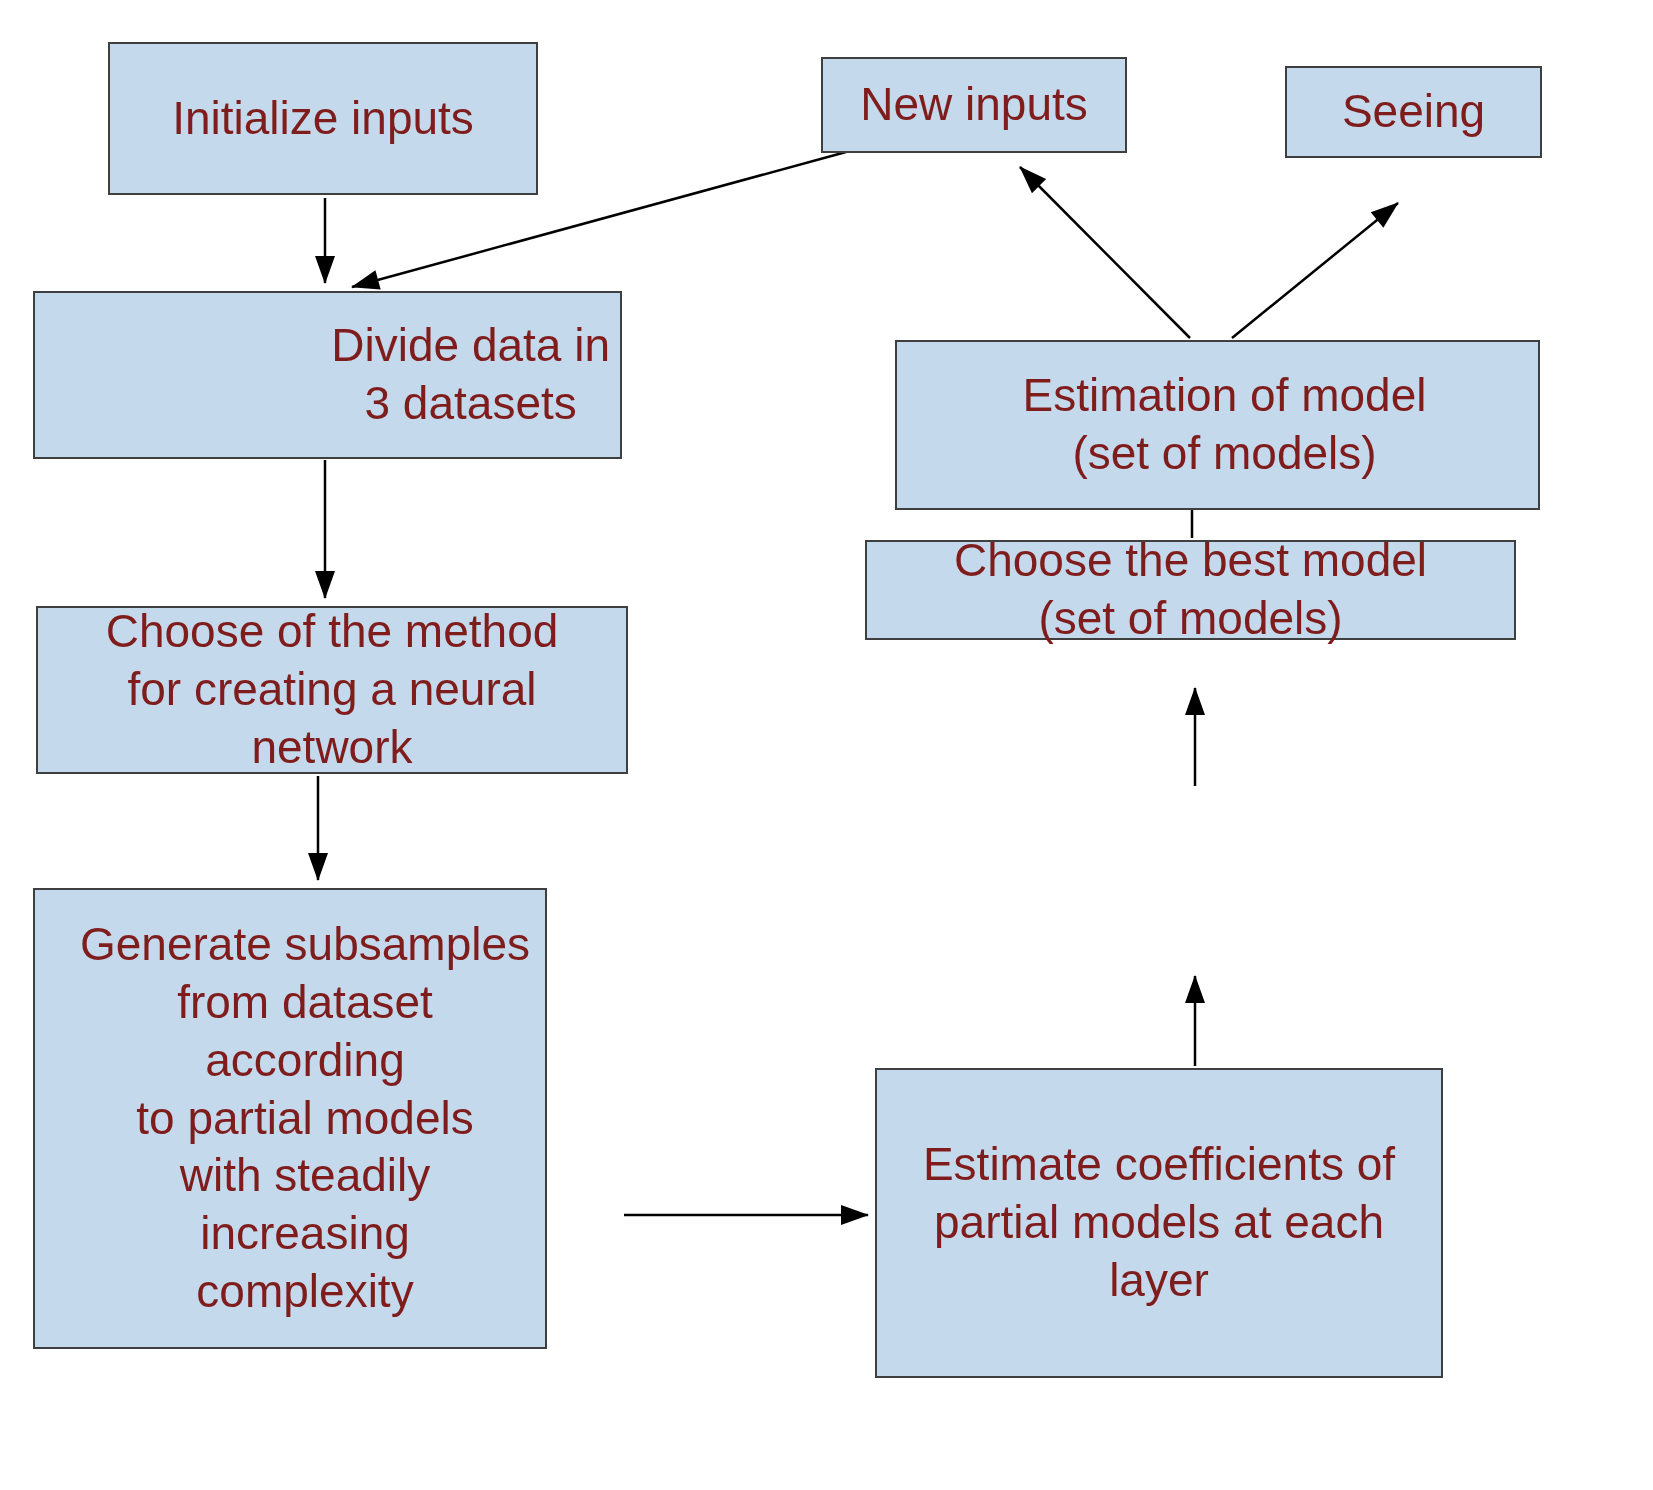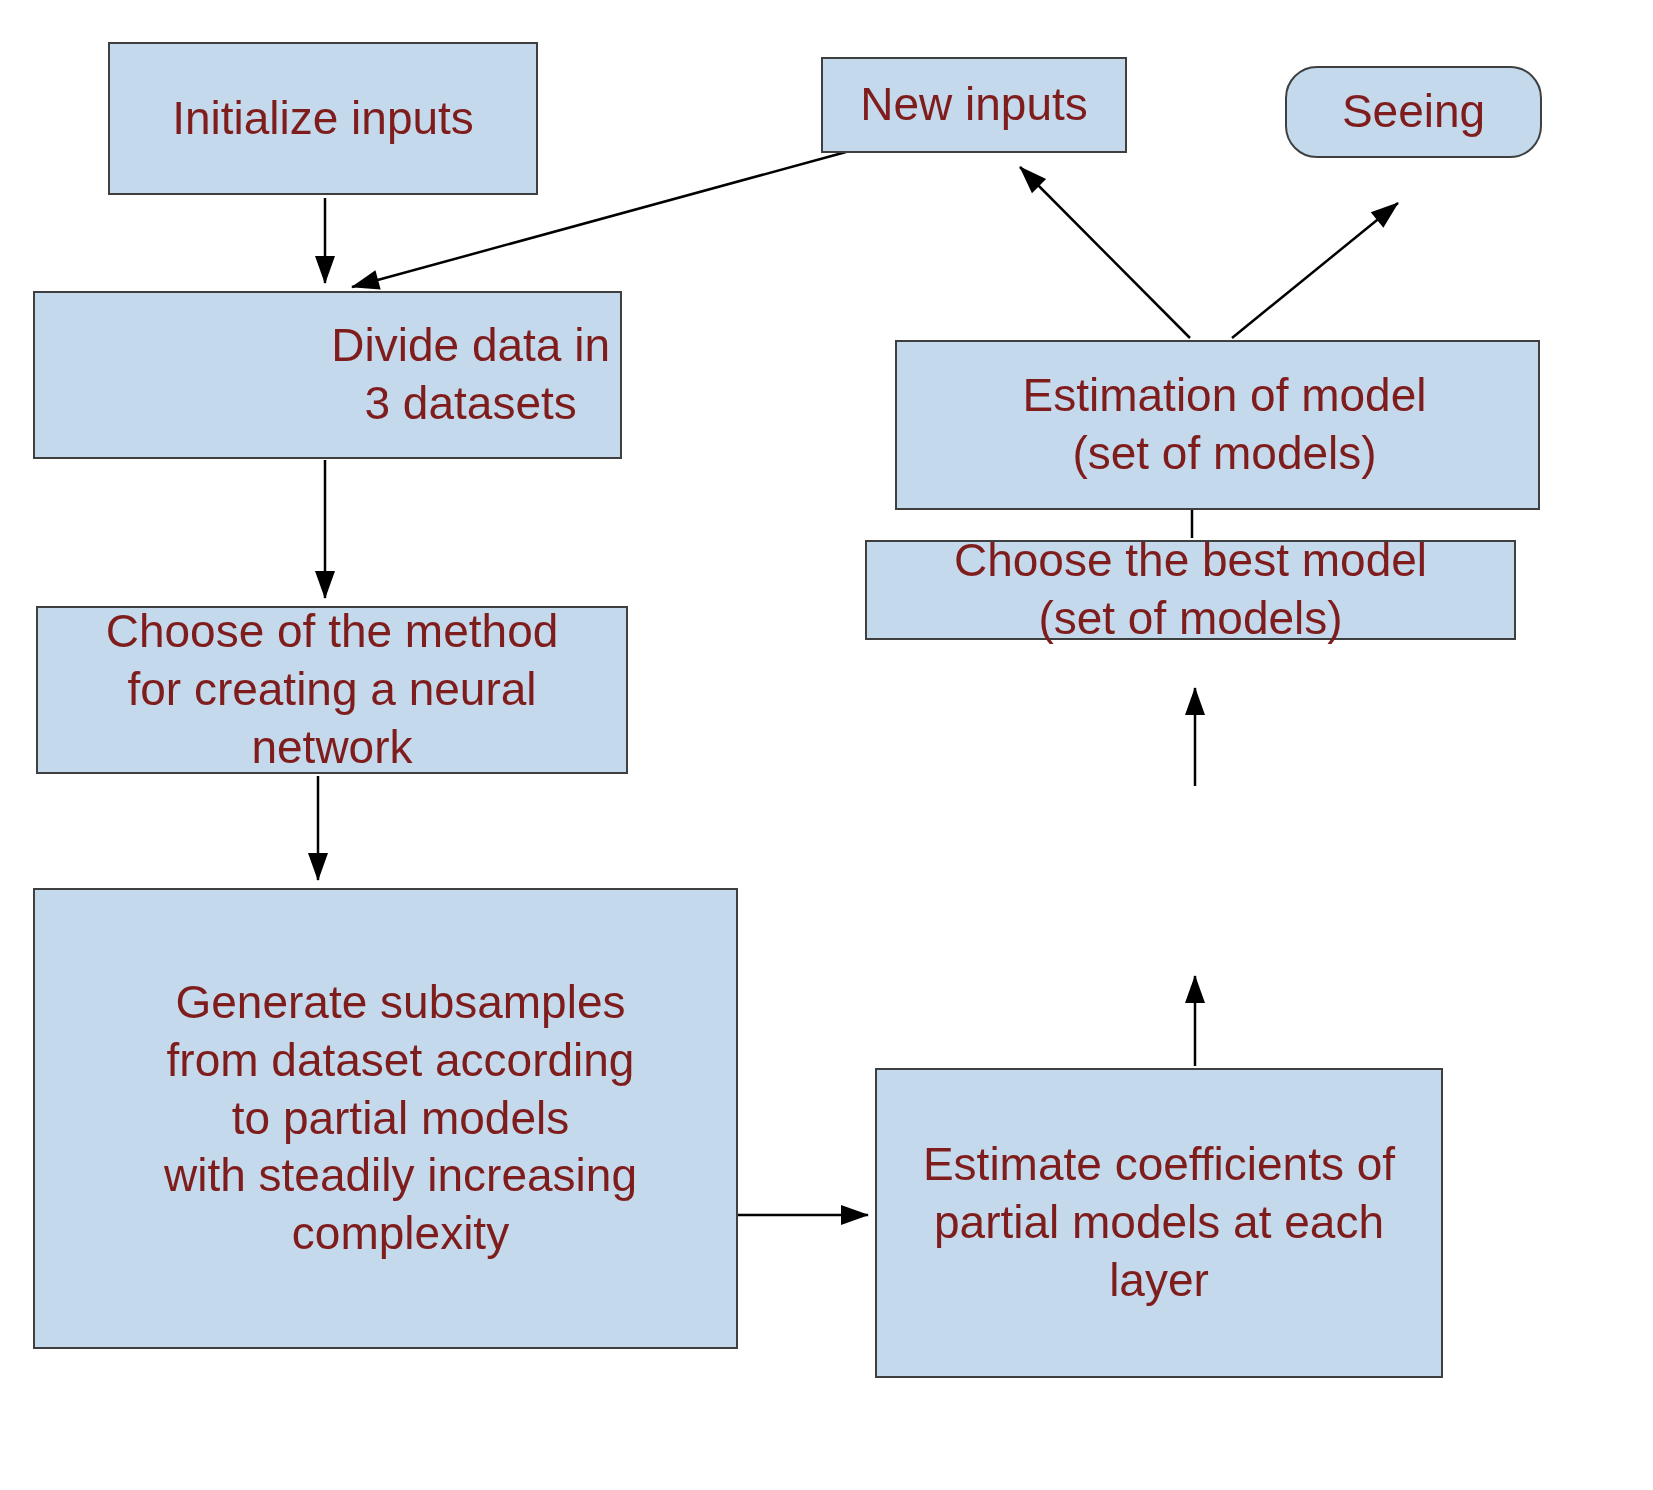--- a/index.html
+++ b/index.html
@@ -60,36 +60,36 @@
   </svg>
 
   <div class="node" style="left:108px;top:42px;width:430px;height:153px;">
     <span>Initialize inputs</span>
   </div>
 
   <div class="node" style="left:821px;top:57px;width:306px;height:96px;">
     <span>New inputs</span>
   </div>
 
-  <div class="node" style="left:1285px;top:66px;width:257px;height:92px;border-radius:32px;">
+  <div class="node" style="left:1285px;top:66px;width:257px;height:92px;">
     <span>Seeing</span>
   </div>
 
   <div class="node" style="left:33px;top:291px;width:589px;height:168px;justify-content:flex-end;">
     <span>Divide data in
 3 datasets</span>
   </div>
 
   <div class="node" style="left:36px;top:606px;width:592px;height:168px;">
     <span>Choose of the method
 for creating a neural
 network</span>
   </div>
 
-  <div class="node" style="left:33px;top:888px;width:705px;height:461px;padding-left:40px;">
+  <div class="node" style="left:33px;top:888px;width:514px;height:461px;padding-left:40px;">
     <span>Generate subsamples
 from dataset according
 to partial models
 with steadily increasing
 complexity</span>
   </div>
 
   <div class="node" style="left:875px;top:1068px;width:568px;height:310px;">
     <span>Estimate coefficients of
 partial models at each

